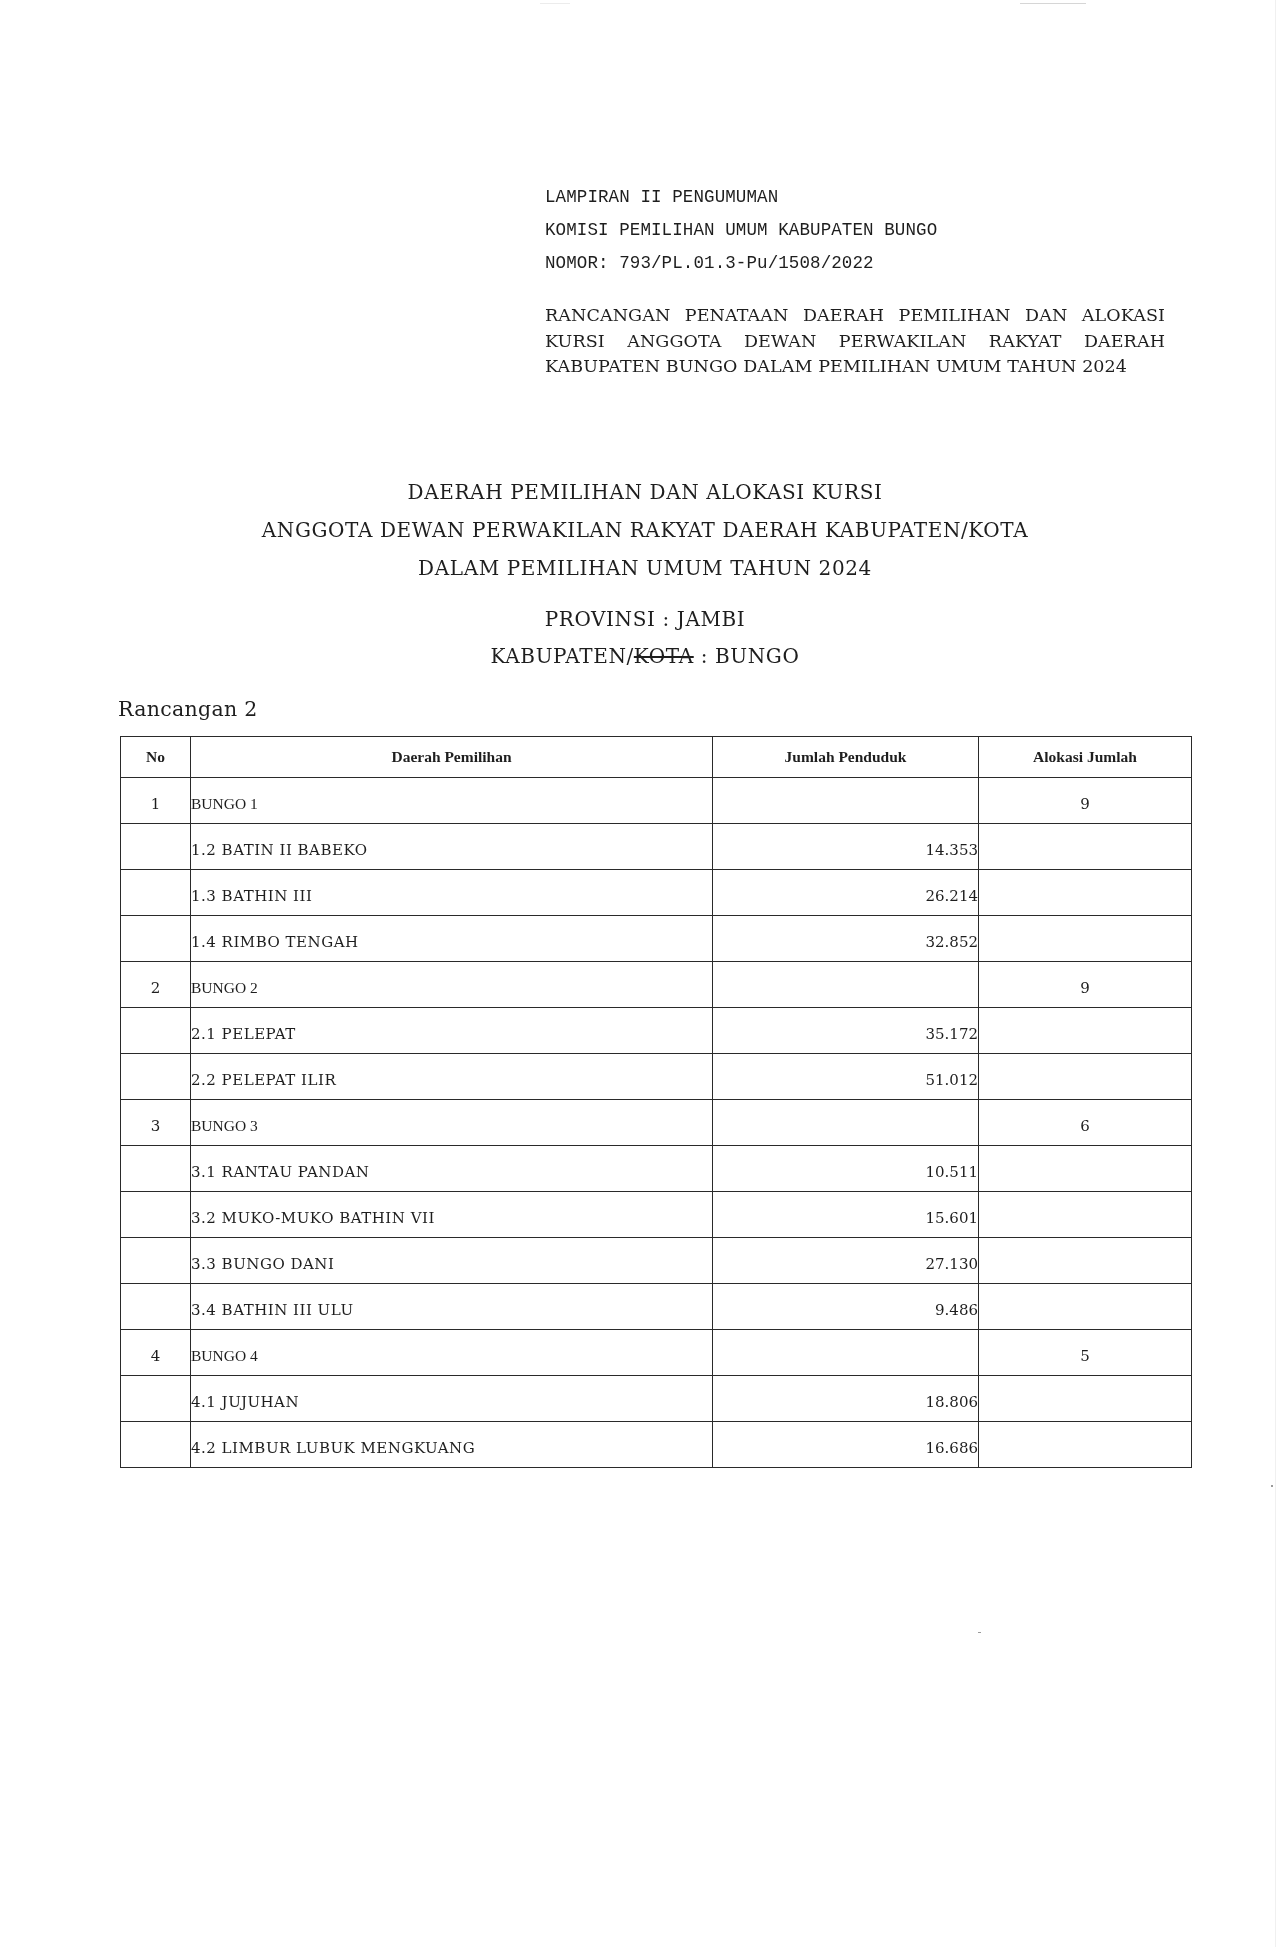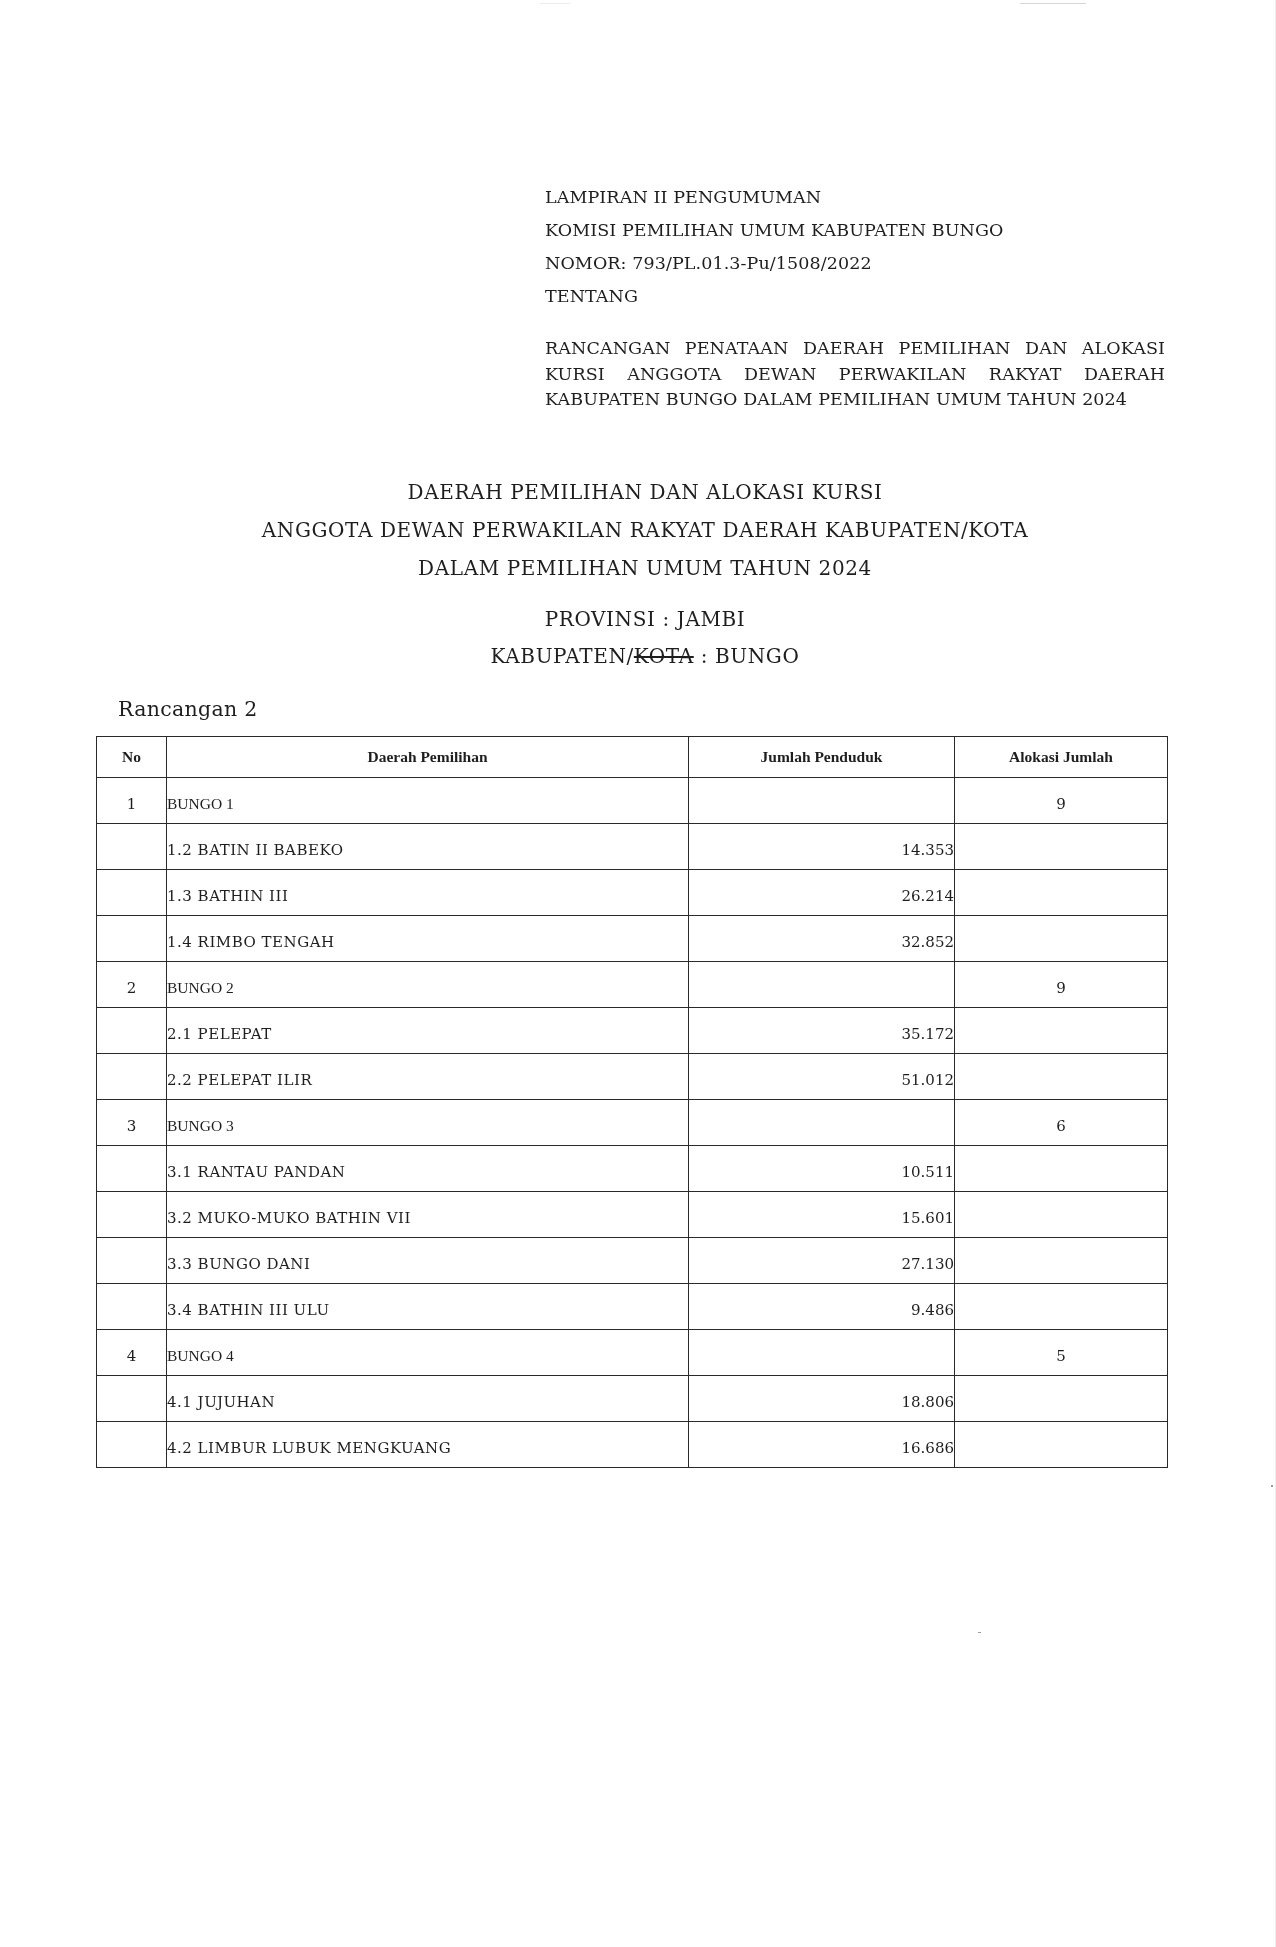--- a/index.html
+++ b/index.html
@@ -35,20 +35,21 @@
     left: 545px;
     top: 186px;
     width: 620px;
     font-size: 17.5px;
     letter-spacing: 0.1px;
   }
   .attachment .line {
     height: 33px;
     line-height: 22px;
     white-space: nowrap;
+    font-family: Liberation Mono, monospace;
   }
   .attachment .about {
     margin-top: 18px;
     text-align: justify;
     text-align-last: left;
     line-height: 25.5px;
     font-size: 17.5px;
   }
   
   .title-block {
@@ -87,21 +88,21 @@
     position: absolute;
     left: 118px;
     top: 697px;
     font-size: 20.5px;
     letter-spacing: 0.3px;
     white-space: nowrap;
   }
   
   table.dapil {
     position: absolute;
-    left: 96px;
+    left: 120px;
     top: 736px;
     width: 1071px;
     border-collapse: collapse;
     table-layout: fixed;
   }
   table.dapil col.c-no { width: 70px; }
   table.dapil col.c-name { width: 522px; }
   table.dapil col.c-pop { width: 266px; }
   table.dapil col.c-seat { width: 213px; }
   table.dapil th, table.dapil td {
@@ -161,21 +162,20 @@
 <div class="scan-mark" style="left:1020px;width:66px;top:3px;"></div>
 <div class="scan-mark" style="left:540px;width:30px;top:3px;background:#ececec;"></div>
 <div class="right-edge"></div>
 <div class="stray-dot" style="left:978px;top:1632px;"></div>
 <div class="stray-dot" style="left:1271px;top:1485px;width:2px;height:2px;"></div>
 
 <div class="attachment">
   <div class="line">LAMPIRAN II PENGUMUMAN</div>
   <div class="line">KOMISI PEMILIHAN UMUM KABUPATEN BUNGO</div>
   <div class="line">NOMOR: 793/PL.01.3-Pu/1508/2022</div>
-  <div class="line">TENTANG</div>
   <div class="about">RANCANGAN PENATAAN DAERAH PEMILIHAN DAN ALOKASI KURSI ANGGOTA DEWAN PERWAKILAN RAKYAT DAERAH KABUPATEN BUNGO DALAM PEMILIHAN UMUM TAHUN 2024</div>
 </div>
 
 <div class="title-block">
   <div class="tline">DAERAH PEMILIHAN DAN ALOKASI KURSI</div>
   <div class="tline">ANGGOTA DEWAN PERWAKILAN RAKYAT DAERAH KABUPATEN/KOTA</div>
   <div class="tline">DALAM PEMILIHAN UMUM TAHUN 2024</div>
 </div>
 
 <div class="region-block">

